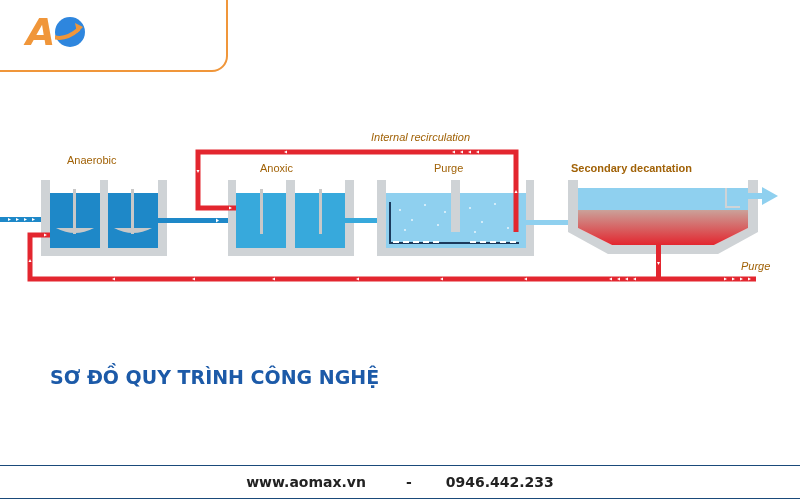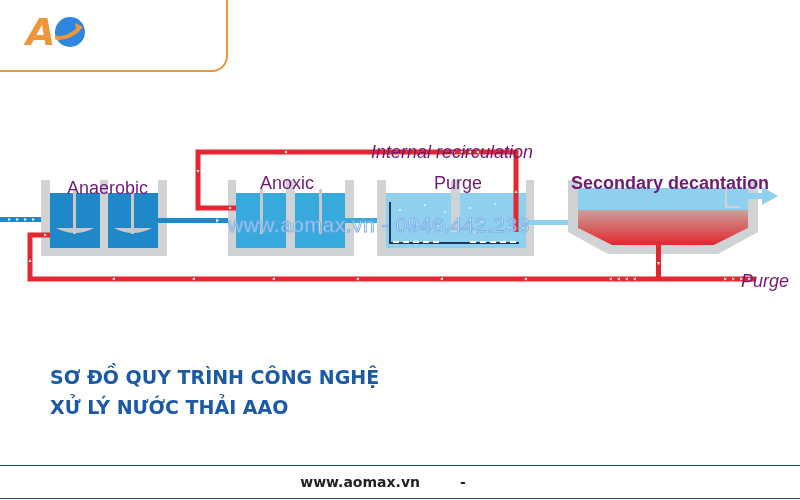--- a/index.html
+++ b/index.html
@@ -21,21 +21,21 @@
       font-weight: bold; font-style: italic;
       font-size: 38px; color: #f0963a; letter-spacing: -1px;
     }
     .logo-o {
       display: inline-block; width: 30px; height: 30px; margin: 0 1px;
       border-radius: 50%; background: #2e86de; position: relative;
     }
     .diagram { position: absolute; left: 0; top: 120px; width: 800px; height: 190px; }
     .diagram svg { position: absolute; left: 0; top: 0; }
     .label {
-      position: absolute; font-size: 18px; color: #701a75; white-space: nowrap; margin-top: 11px;
+      position: absolute; font-size: 11px; color: #a16207; white-space: nowrap;
     }
     .label.italic { font-style: italic; }
     .label.bold { font-weight: bold; }
     .watermark {
       position: absolute; left: 228px; top: 93px;
       font-size: 21px; color: rgba(255,255,255,0.55);
       -webkit-text-stroke: 1px rgba(120,170,230,0.9);
       letter-spacing: 0.5px; white-space: nowrap;
     }
     .title {
@@ -177,30 +177,29 @@
         <polygon points="636,157.5 633,159 636,160.5"></polygon>
       <polygon points="28.5,142 30,139 31.5,142"></polygon>
       <polygon points="44,113.5 47,115 44,116.5"></polygon>
       <polygon points="748,157.5 751,159 748,160.5"></polygon>
         <polygon points="740,157.5 743,159 740,160.5"></polygon>
       <polygon points="732,157.5 735,159 732,160.5"></polygon>
         <polygon points="724,157.5 727,159 724,160.5"></polygon>
     </g>
   </svg>
 
-  <span class="label" style="left:67px;top:47px">Anaerobic</span>
+  <span class="label" style="left:67px;top:34px">Anaerobic</span>
   <span class="label" style="left:260px;top:42px">Anoxic</span>
   <span class="label" style="left:434px;top:42px">Purge</span>
   <span class="label bold" style="left:571px;top:42px">Secondary decantation</span>
   <span class="label italic" style="left:371px;top:11px">Internal recirculation</span>
   <span class="label italic" style="left:741px;top:140px">Purge</span>
-  <span class="watermark">www.aomax.vn - 0946.442.233</span>
 </div>
 
 <div class="title">
   <div>SƠ ĐỒ QUY TRÌNH CÔNG NGHỆ</div>
-  <div>XỬ LÝ NƯỚC THẢI AAO</div>
 </div>
 
 <div class="footer">
   <span>www.aomax.vn</span>
   <span class="sep">-</span>
+  <span>0946.442.233</span>
 </div>
 
 </body></html>

